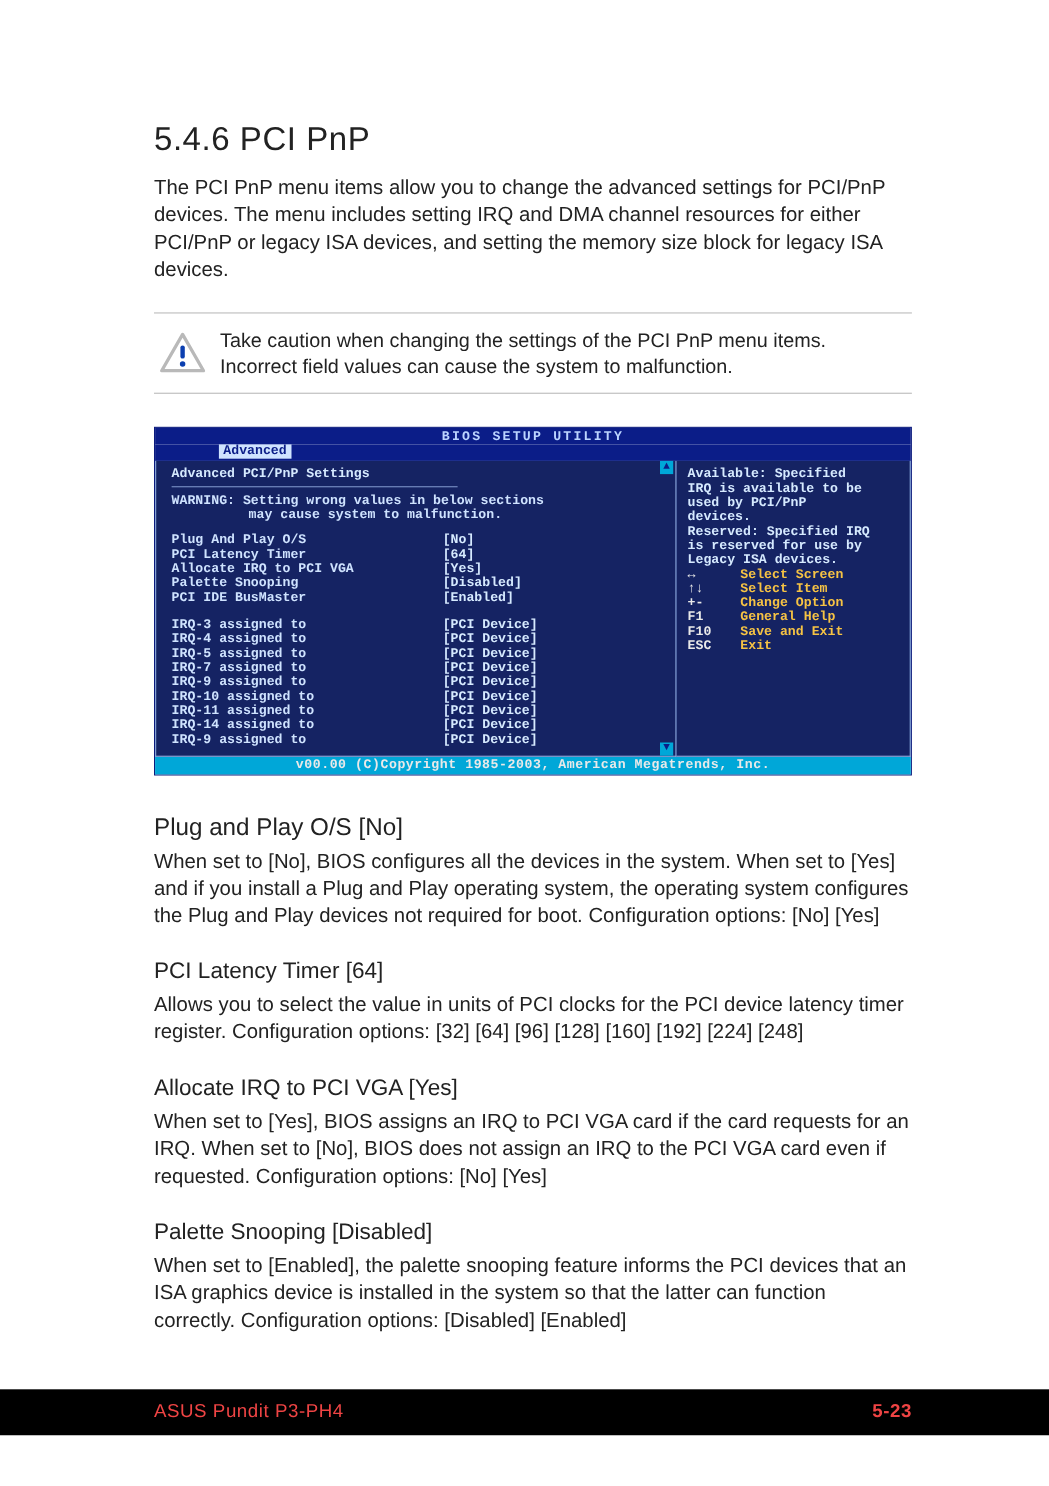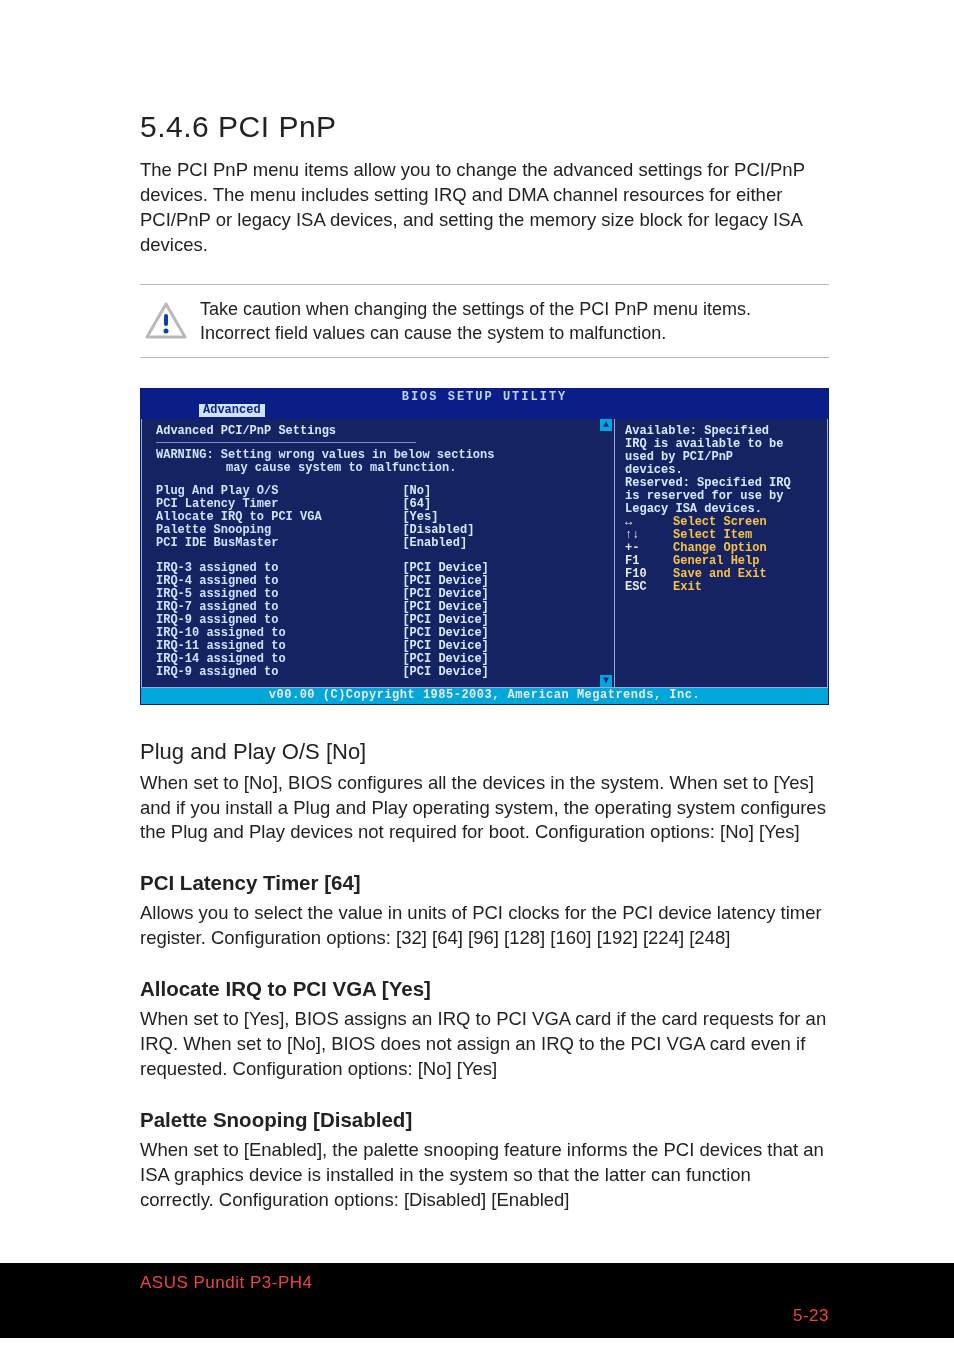--- a/index.html
+++ b/index.html
@@ -143,39 +143,39 @@
     letter-spacing: 0.5px;
   }
 
   h2.sub {
     font-size: 22px;
     font-weight: 400;
     margin: 0 0 6px 0;
   }
   h3.sub2 {
     font-size: 20.5px;
-    font-weight: 700;
+    font-weight: 400;
     margin: 26px 0 6px 0;
   }
   p.desc {
     font-size: 18.5px;
     line-height: 1.35;
     margin: 0;
   }
 
   .footer {
     background: #000;
     color: #ef4444;
     display: flex;
     justify-content: space-between;
     padding: 10px 125px 12px 140px;
     font-size: 17px;
     letter-spacing: 0.5px;
   }
-  .footer .r { font-weight: 400; margin-top: 33px; }
+  .footer .r { font-weight: 700; }
 </style>
 </head>
 <body>
 
 <div class="page">
 
   <h1 class="section-num">5.4.6   PCI PnP</h1>
 
   <p class="body">The PCI PnP menu items allow you to change the advanced settings for PCI/PnP devices. The menu includes setting IRQ and DMA channel resources for either PCI/PnP or legacy ISA devices, and setting the memory size block for legacy ISA devices.</p>
 

